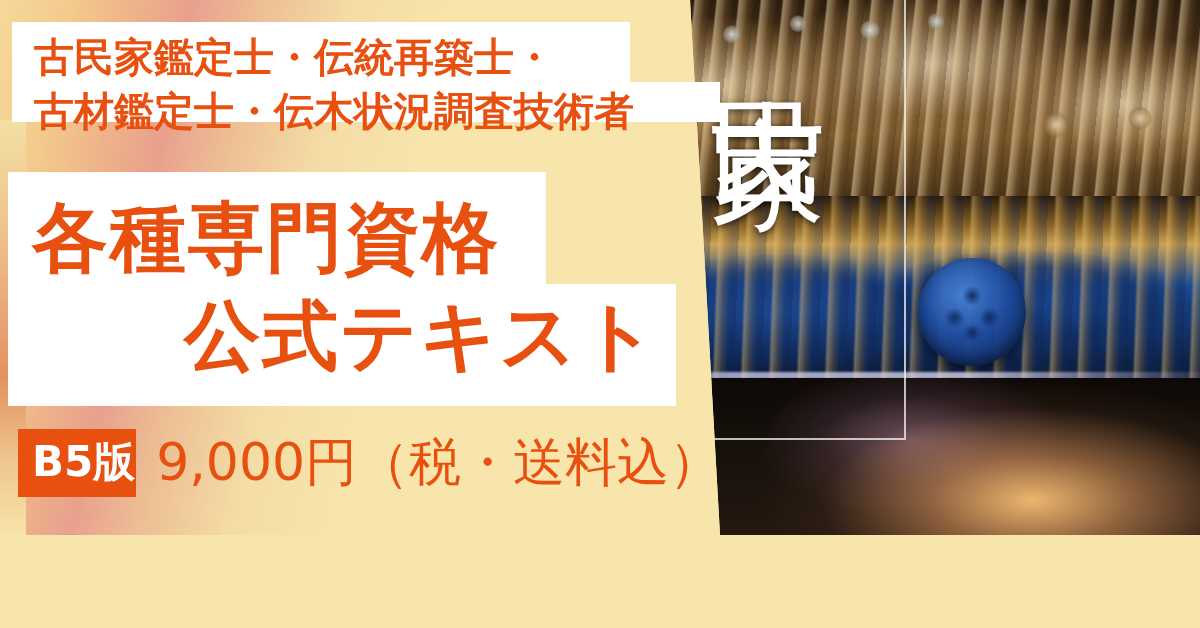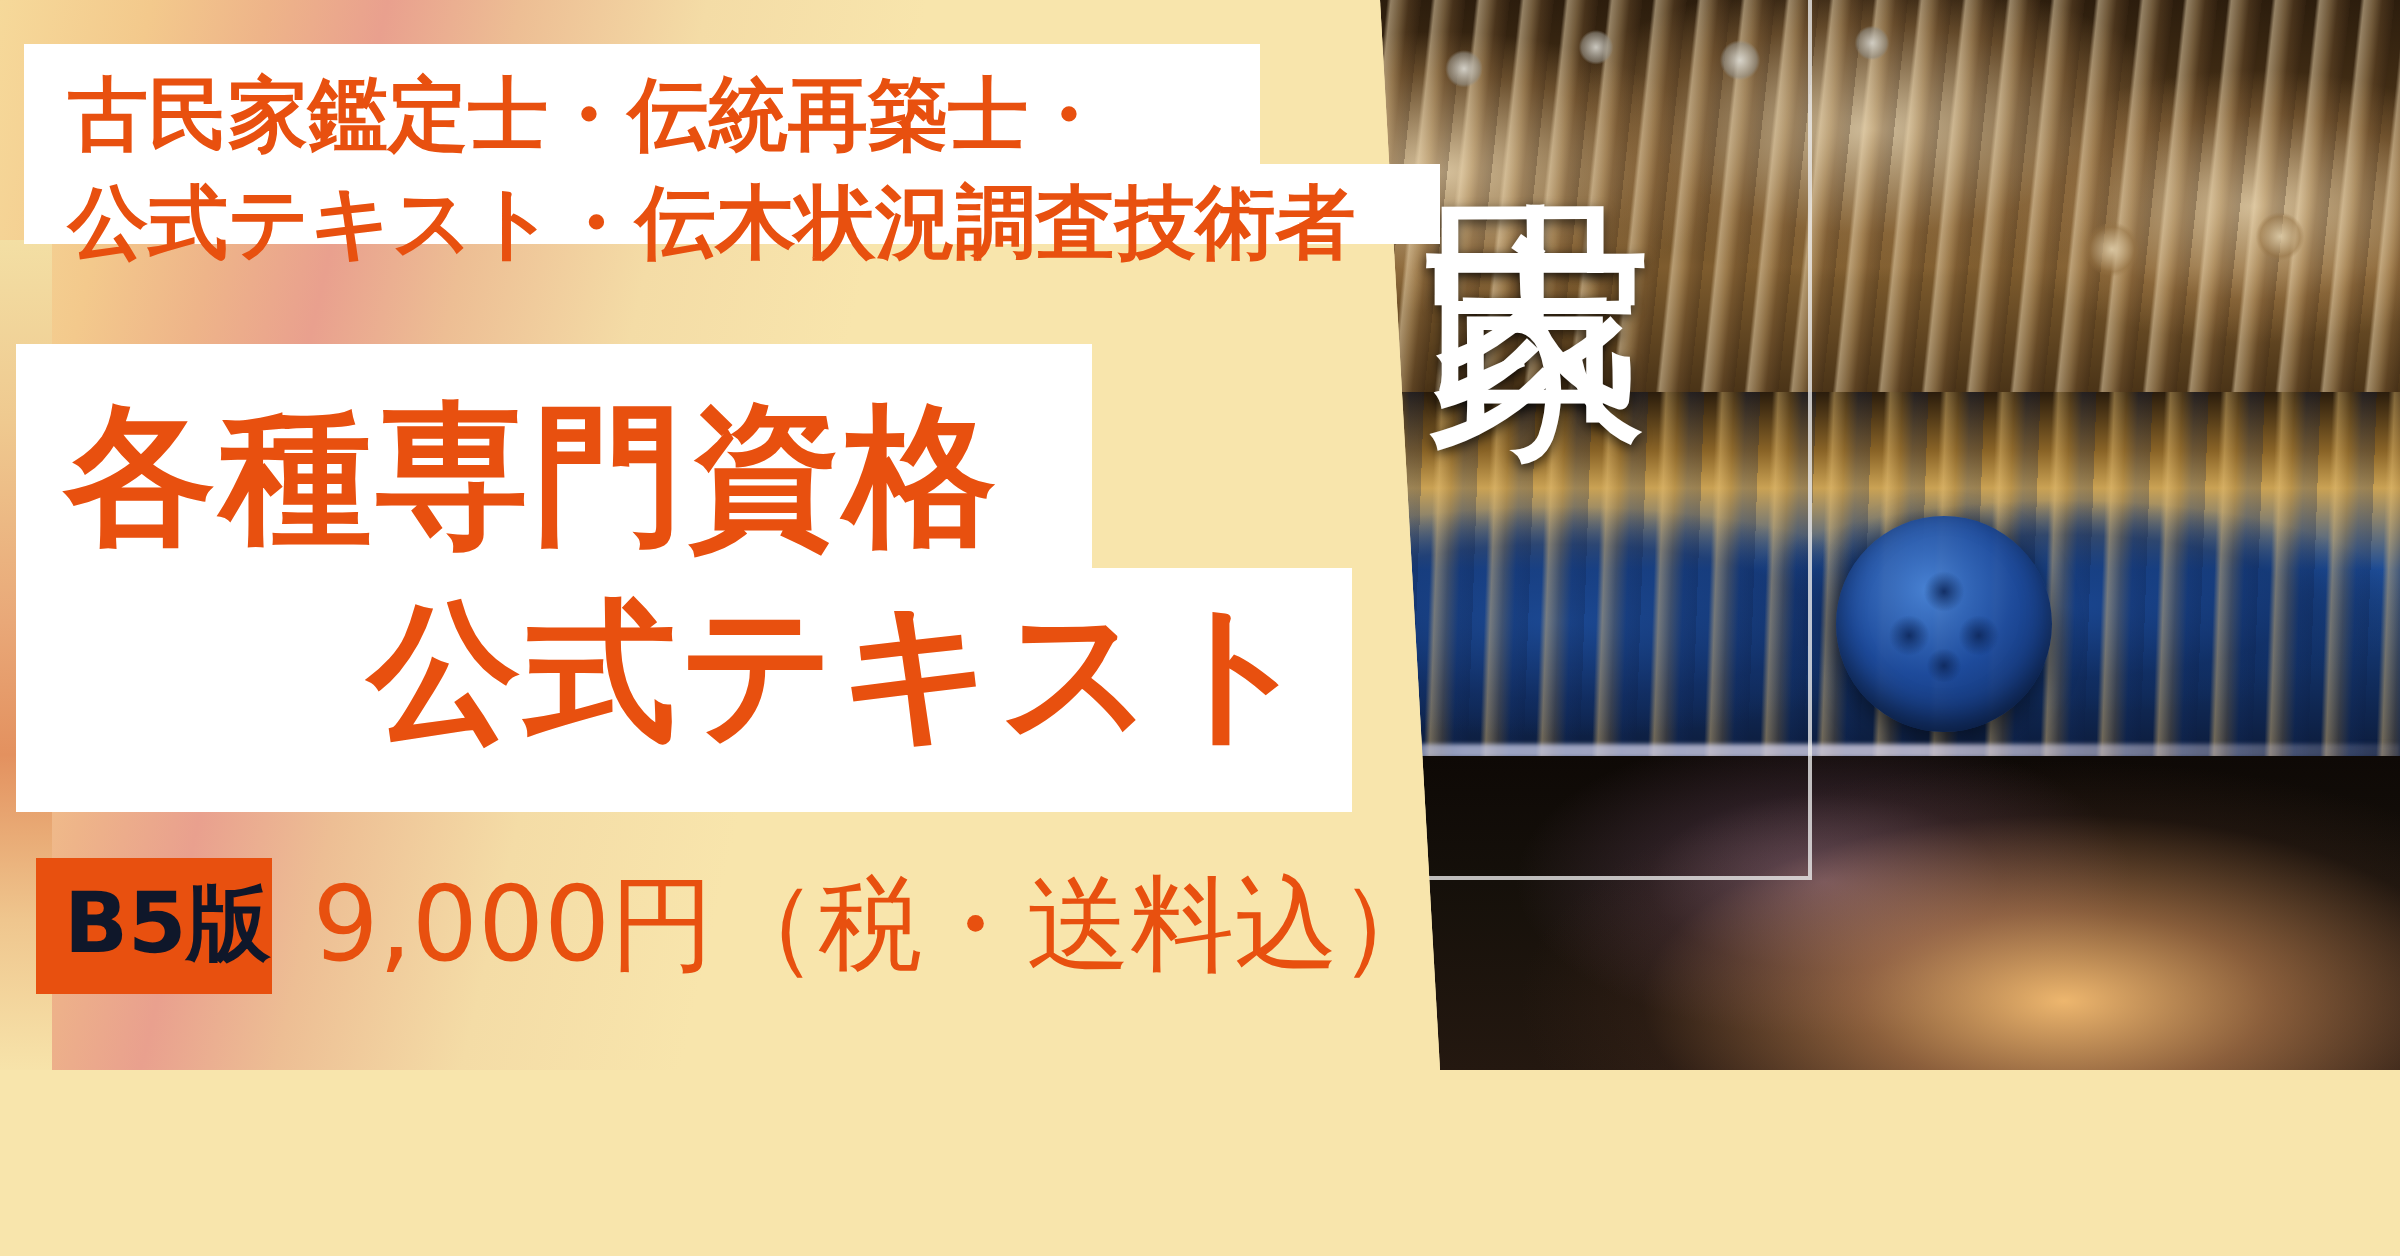--- a/index.html
+++ b/index.html
@@ -184,21 +184,21 @@
   .headline1 { left:24px; top:16px; }
   .headline2 { left:176px; top:114px; }
 
   
   .price-row {
     position:absolute; left:18px; top:428px;
     display:flex; align-items:center; gap:20px;
   }
   .size-badge {
     background:#E8500F;
-    color:#0f172a;
+    color:#ffffff;
     font-weight:700;
     font-size:42px;
     line-height:1;
     padding:12px 1px 14px 14px;
     letter-spacing:0px;
     font-family:"DejaVu Sans","Liberation Sans",sans-serif;
   }
   .price-text {
     color:#E8500F;
     font-weight:400;
@@ -251,21 +251,21 @@
     <div class="cover-side cover-side-a">伝統構法</div>
     <div class="cover-side cover-side-b">古民家活用のための調査と再生の</div>
   </div>
 
   <div class="cream"></div>
   <div class="cream-wash"></div>
   <div class="left-edge-glow"></div>
 
   <div class="panel-top">
     <div class="cert-line cert-line1">古民家鑑定士・伝統再築士・</div>
-    <div class="cert-line cert-line2">公式テキスト・伝木状況調査技術者</div>
+    <div class="cert-line cert-line2">古材鑑定士・伝木状況調査技術者</div>
   </div>
 
   <div class="panel-main">
     <div class="headline headline1">各種専門資格</div>
     <div class="headline headline2">公式テキスト</div>
   </div>
 
   <div class="price-row">
     <div class="size-badge">B5版</div>
     <div class="price-text">9,000円（税・送料込）</div>

